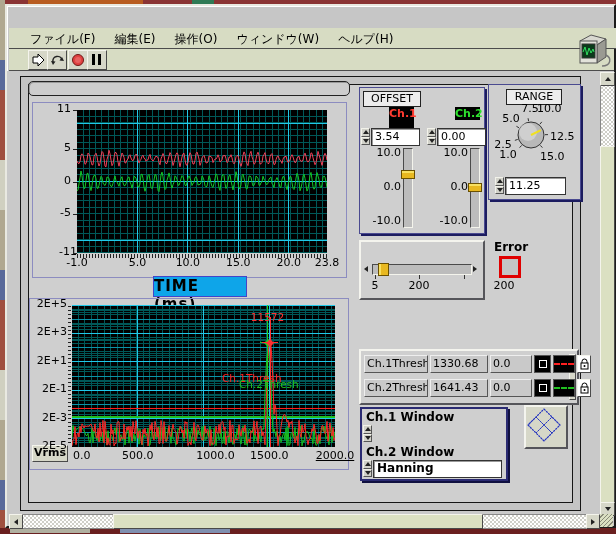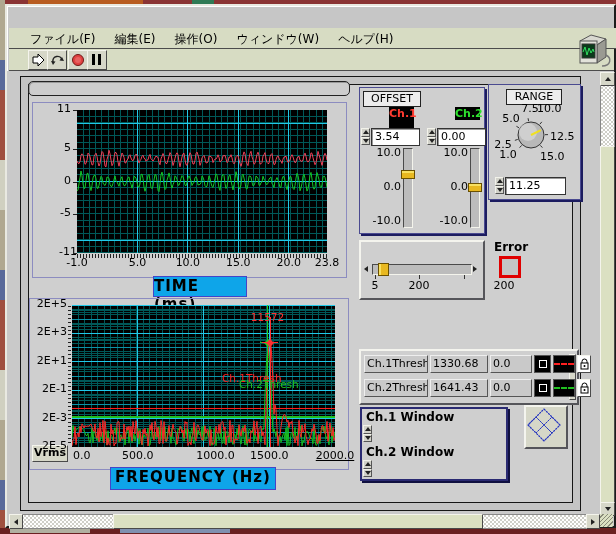--- a/index.html
+++ b/index.html
@@ -291,23 +291,20 @@
       <polygon points="198.039,33.8793738691984 202.039,37.8793738691984 198.039,41.8793738691984 194.039,37.8793738691984" fill="#ff3030"></polygon>
       <text x="178.84" y="15.97413005983786" fill="#ff3030" font-size="10.5" font-family="DejaVu Sans,sans-serif">11572</text>
       <text x="149.91" y="76.65074812314293" fill="#ff2020" font-size="10.5" font-family="DejaVu Sans,sans-serif">Ch.1Thresh</text>
       <text x="167.005" y="82.69950412140933" fill="#20c020" font-size="10.5" font-family="DejaVu Sans,sans-serif">Ch.2Thresh</text>
     </svg>
   <div id="freq-yticks"></div>
   <div id="freq-xticks"></div>
   <div class="abs" style="left:61px;top:300px;width:3px;height:140px;background:repeating-linear-gradient(180deg,#222 0 1px,transparent 1px 4px)"></div>
   <div class="abs raised btnface" style="left:25px;top:439px;width:34px;height:15px;font-size:11px;font-weight:bold;text-align:center;line-height:13px">
     <span>Vrms</span></div>
-  <div class="abs axisbox" style="left:103px;top:461px;width:164px;height:21px">
-      <span>FREQUENCY (Hz)</span>
-    </div>
 
   <div class="abs panelnavy" style="left:352px;top:81px;width:124px;height:145px">
     <div class="abs lblbox" style="left:3px;top:3px;width:56px;height:14px">
       <span>OFFSET</span></div>
     <div class="abs badge" style="left:29px;top:19px;width:25px;height:28px"><span id="ch1badge" style="color: rgb(255, 59, 48);">Ch.1</span></div>
     <div class="abs badge" style="left:95px;top:19px;width:25px;height:13px"><span id="ch2badge" style="color: rgb(46, 224, 46);">Ch.2</span></div>
 
     <div class="abs spin" style="left:1px;top:40px;height:17px">
       <div>
           <span class="tu"></span>
@@ -450,20 +447,22 @@
     <div class="abs" style="left:4px;top:36px;font-size:12px;font-weight:bold">
       <span>Ch.2 Window</span></div>
     <div class="abs spin" style="left:1px;top:51px;height:17px">
       <div>
           <span class="tu"></span>
         </div>
       <div>
           <span class="td"></span>
         </div>
       </div>
+    <div class="abs fieldw" style="left:11px;top:51px;width:124px;height:16px;font-weight:bold;font-size:12px">
+      <span>Hanning</span></div>
   </div>
 
   <div class="abs raised2 btnface" style="left:517px;top:399px;width:40px;height:40px">
     <svg width="36" height="36" style="margin:0">
       <path d="M18,2 L34,18 L18,34 L2,18 Z" fill="none" stroke="#2838c0" stroke-width="1.2" stroke-dasharray="2,1"></path>
       <path d="M18,2 L26,10 L18,18 L10,10 Z M10,10 L18,18 L10,26 L2,18 Z M26,10 L34,18 L26,26 L18,18 Z M10,26 L18,18 L26,26 L18,34 Z" fill="none" stroke="#2838c0" stroke-width="1" stroke-dasharray="2,1"></path>
     </svg>
   </div>
 
   <div class="abs" style="left:593px;top:66px;width:13px;height:442px">

